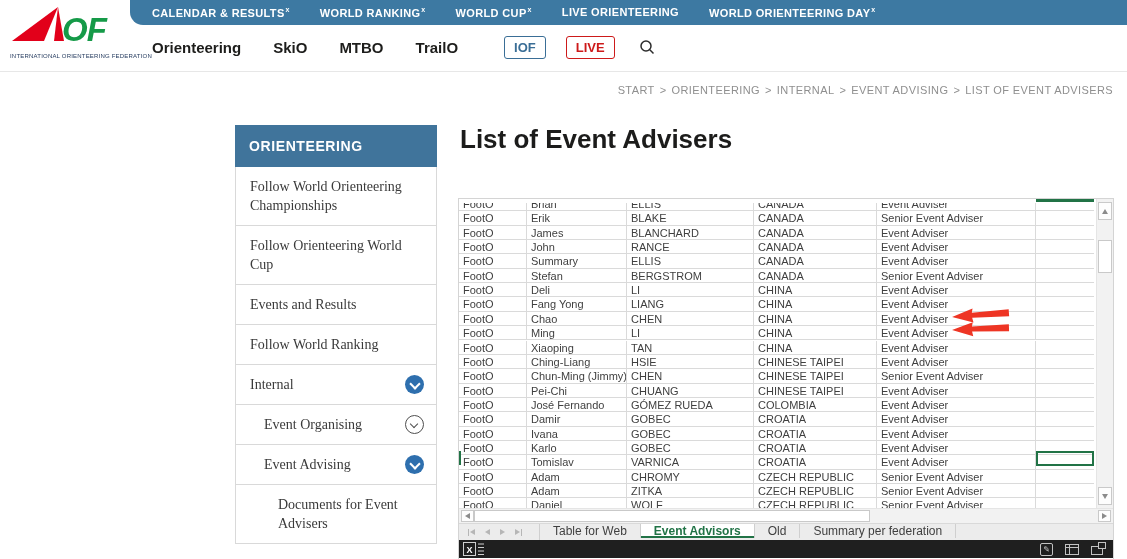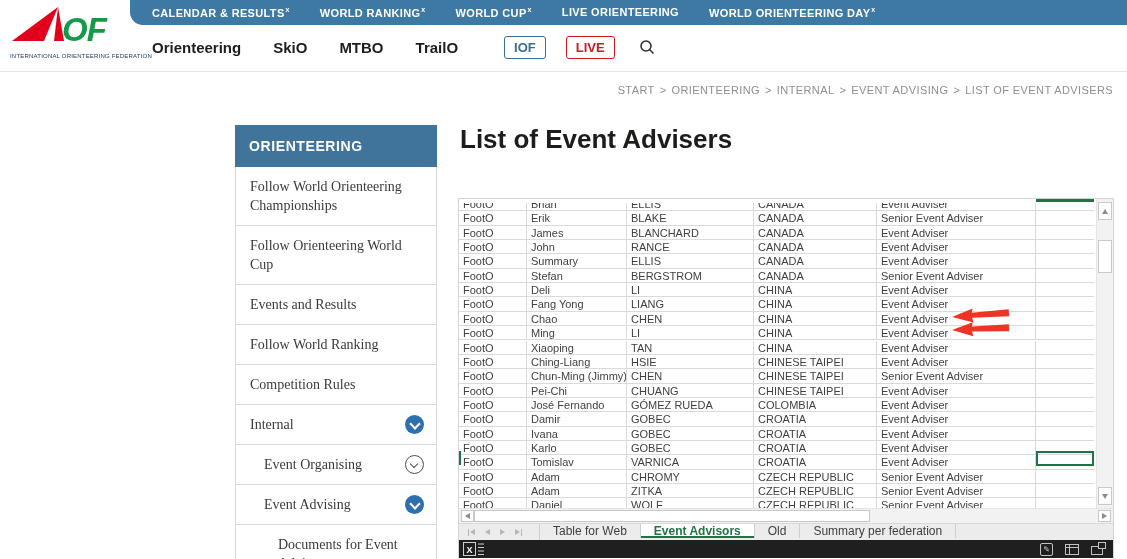--- a/index.html
+++ b/index.html
@@ -164,23 +164,20 @@
           <span class="side-label">Follow World Orienteering Championships</span>
         </div>
         <div class="side-item lvl0">
           <span class="side-label">Follow Orienteering World Cup</span>
         </div>
         <div class="side-item lvl0">
           <span class="side-label">Events and Results</span>
         </div>
         <div class="side-item lvl0">
           <span class="side-label">Follow World Ranking</span>
-        </div>
-        <div class="side-item lvl0">
-          <span class="side-label">Competition Rules</span>
         </div>
         <div class="side-item lvl0">
           <span class="side-label">Internal</span>
           <span class="chev filled"></span>
         </div>
         <div class="side-item lvl1">
           <span class="side-label">Event Organising</span>
           <span class="chev outlined"></span>
         </div>
         <div class="side-item lvl1">

